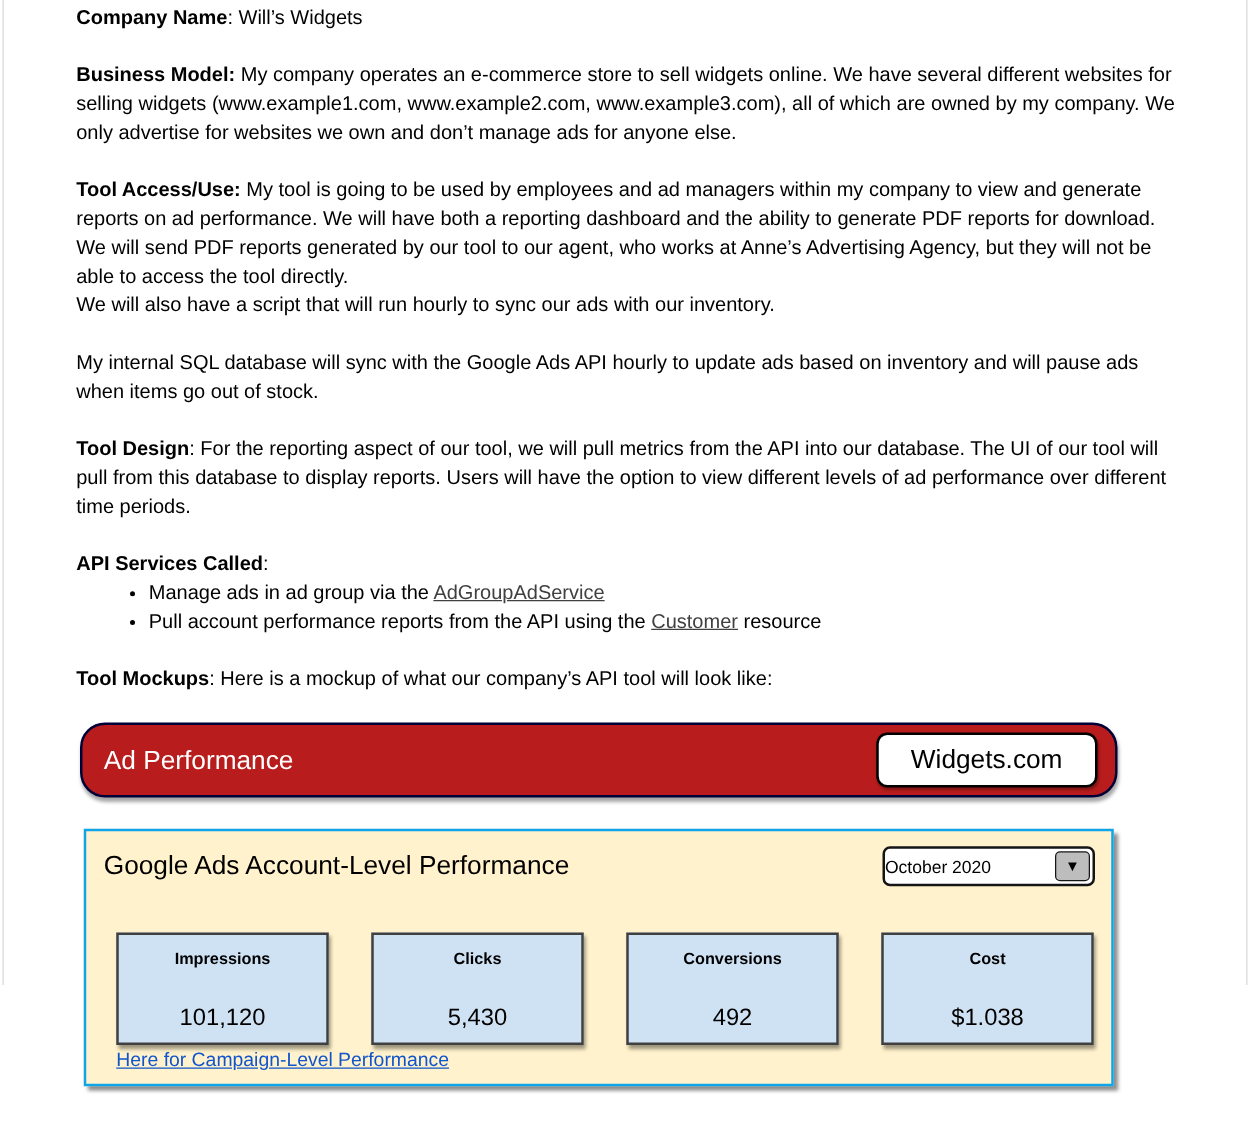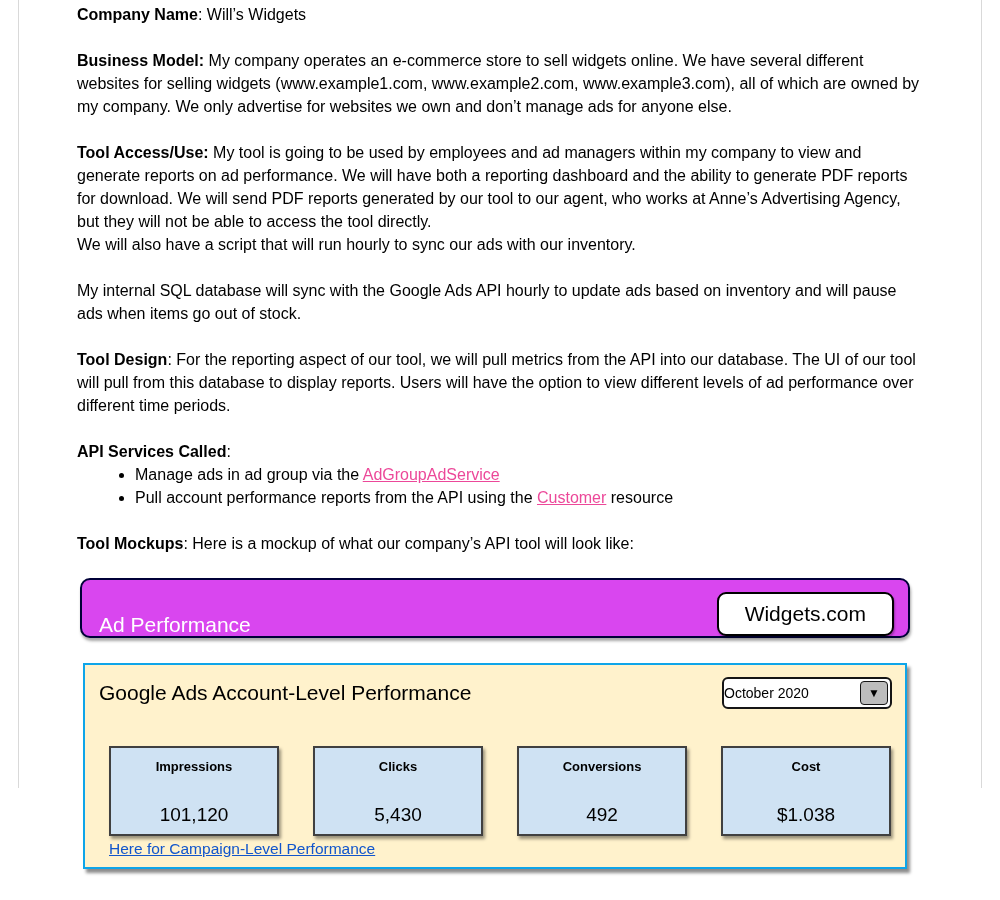--- a/index.html
+++ b/index.html
@@ -3,42 +3,42 @@
 <meta charset="utf-8">
 <style>
   * { box-sizing: border-box; }
   html, body { margin: 0; padding: 0; background: #ffffff; }
   body {
     width: 1000px; height: 900px; overflow: hidden;
     font-family: "Liberation Sans", sans-serif;
     color: #000;
   }
   .page {
-    height: 788px; margin: 0 18px;
+    height: 788px; margin: 0 2px;
     border-left: 1px solid #d9d9d9; border-right: 1px solid #d9d9d9;
     background: #fff;
   }
   .content {
     padding: 3px 56px 0 58px;
     font-size: 16px; line-height: 23px;
   }
   p.para { margin: 0 0 23px 0; }
   p.para b { font-weight: bold; }
   .block-line { display: block; }
   ul.doc-list { margin: 0 0 23px 0; padding-left: 58px; list-style: disc outside; }
   ul.doc-list li { line-height: 23px; }
-  a.doclink { color: #ec4899; text-decoration: underline; cursor: pointer; }
+  a.doclink { color: #404040; text-decoration: underline; cursor: pointer; }
 
   
   .mock-header {
     margin-left: 3px; width: 830px; height: 60px;
-    background: #d946ef;
-    border: 2px solid #000038; border-radius: 10px;
+    background: #b91c1c;
+    border: 2px solid #000038; border-radius: 20px;
     box-shadow: 1px 3px 3px rgba(0,0,0,0.35);
-    display: flex; align-items: flex-end;
+    display: flex; align-items: center;
     margin-bottom: 25px;
   }
   .mock-header-title {
     margin-left: 17px; color: #ffffff; font-size: 21px; font-weight: normal;
   }
   .site-btn {
     margin-left: auto; margin-right: 14px;
     background: #ffffff; color: #000;
     border: 2.5px solid #000; border-radius: 9px;
     font-family: "Liberation Sans", sans-serif;

